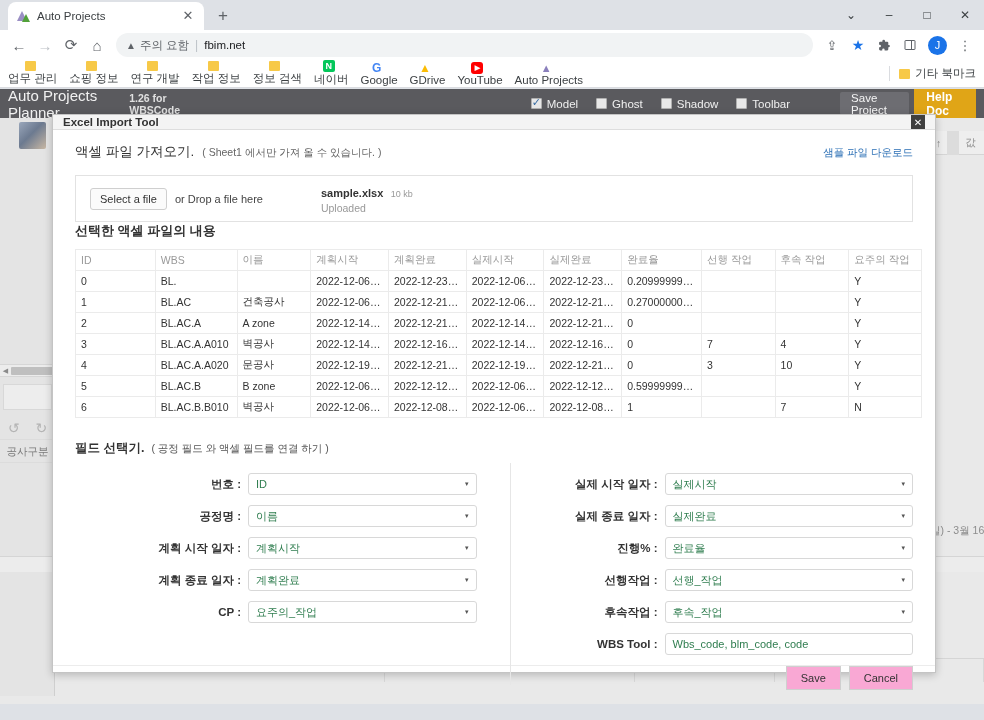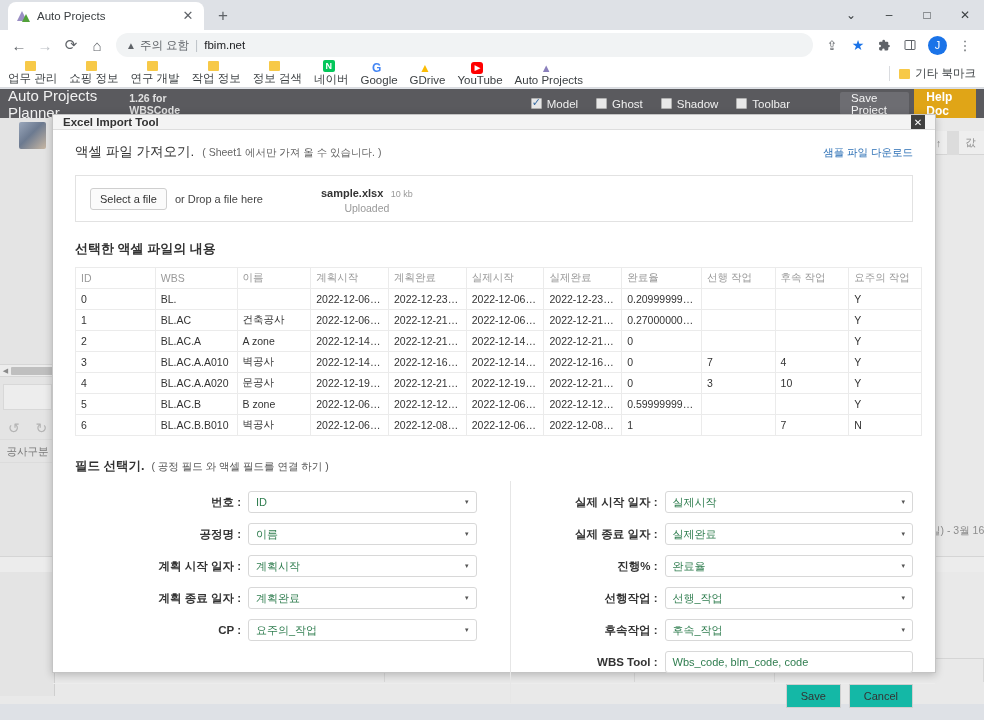--- a/index.html
+++ b/index.html
@@ -229,28 +229,28 @@
 
   .sec-title-row { display: flex; align-items: baseline; margin-bottom: 14px; }
   .sec-title { font-size: 13.5px; color: #333; }
   .sec-note { font-size: 10.5px; color: #666; margin-left: 8px; }
   .sec-link {
     margin-left: auto; font-size: 10.5px; color: #2b6fb5; cursor: pointer;
   }
 
   .dropzone {
     border: 1px solid #e2e2e2; height: 47px; display: flex; align-items: center;
-    padding: 0 14px; margin-bottom: 18px;
+    padding: 0 14px; 
   }
   .btn-select-file {
     border: 1px solid #cfcfcf; background: #fbfbfb; border-radius: 3px;
     font-size: 11px; color: #333; padding: 4px 9px; cursor: pointer;
   }
   .drop-hint { font-size: 11px; color: #444; margin-left: 8px; }
-  .file-info { margin-left: 58px; line-height: 1.25; text-align: center; }
+  .file-info { margin-left: 58px; line-height: 1.25; }
   .file-name { font-size: 11px; color: #333; font-weight: bold; }
   .file-size { font-size: 9px; color: #999; margin-left: 3px; }
   .file-status { font-size: 10.5px; color: #999; }
 
   .sec2-title { font-size: 13px; color: #333; font-weight: bold; margin-bottom: 9px; }
 
   table.xls {
     width: 847px; border-collapse: collapse; table-layout: fixed;
     border: 1px solid #e3e3e3;
   }
@@ -296,21 +296,21 @@
     flex: 1; height: 22px; border: 1px solid #d8d8d8; border-radius: 3px;
     background: #fff; display: flex; align-items: center; padding: 0 7px;
     font-size: 11px; color: #2f7d4f; cursor: text;
   }
 
   .modal-foot {
     height: 42px; display: flex; align-items: center; justify-content: flex-end;
     padding: 0 22px; border-top: 1px solid #ececec;
   }
   .btn-ghost {
-    border: 1px solid #cfcfcf; background: #14b8a6; border-radius: 0;
+    border: 1px solid #cfcfcf; background: #f9a8d4; border-radius: 0;
     font-size: 11px; color: #333; padding: 5px 14px; cursor: pointer;
     margin-left: 8px;
   }
 </style>
 </head>
 <body>
 
 <div class="screen">
 
   <div class="tabstrip">

